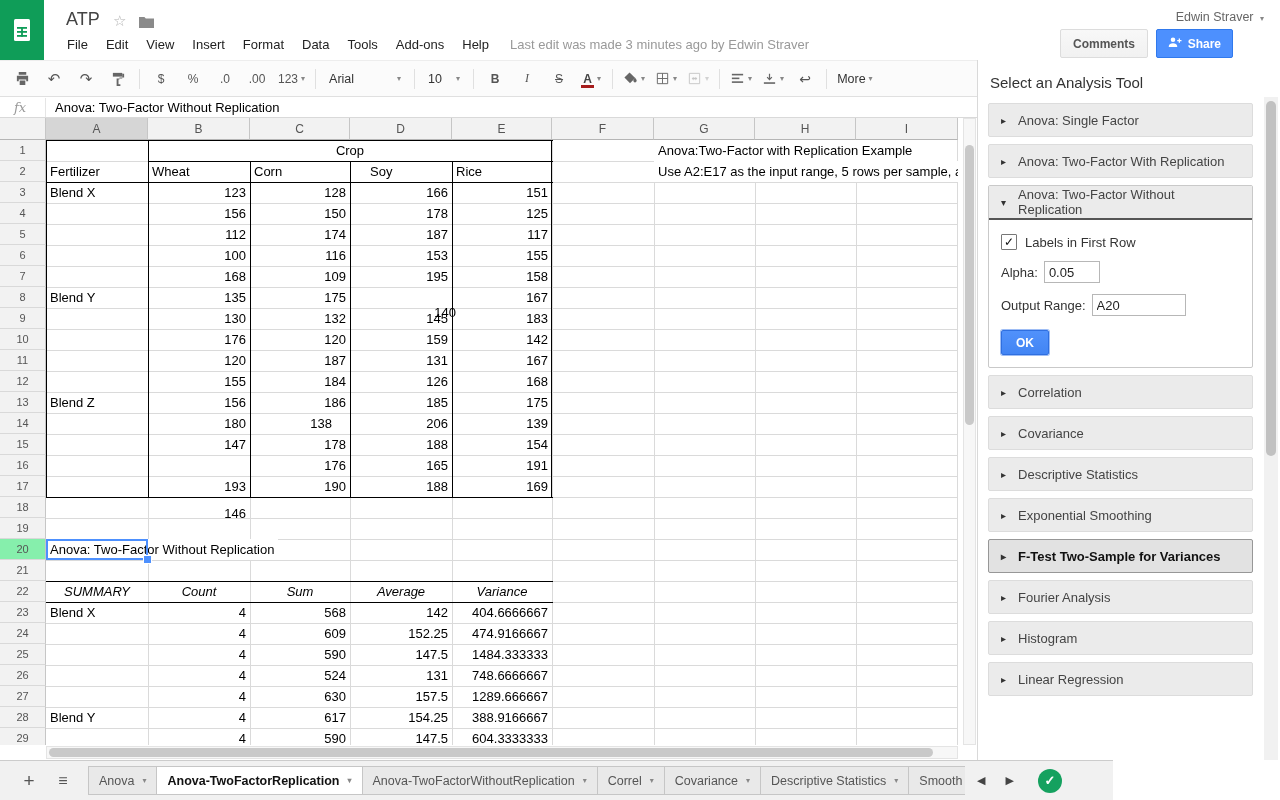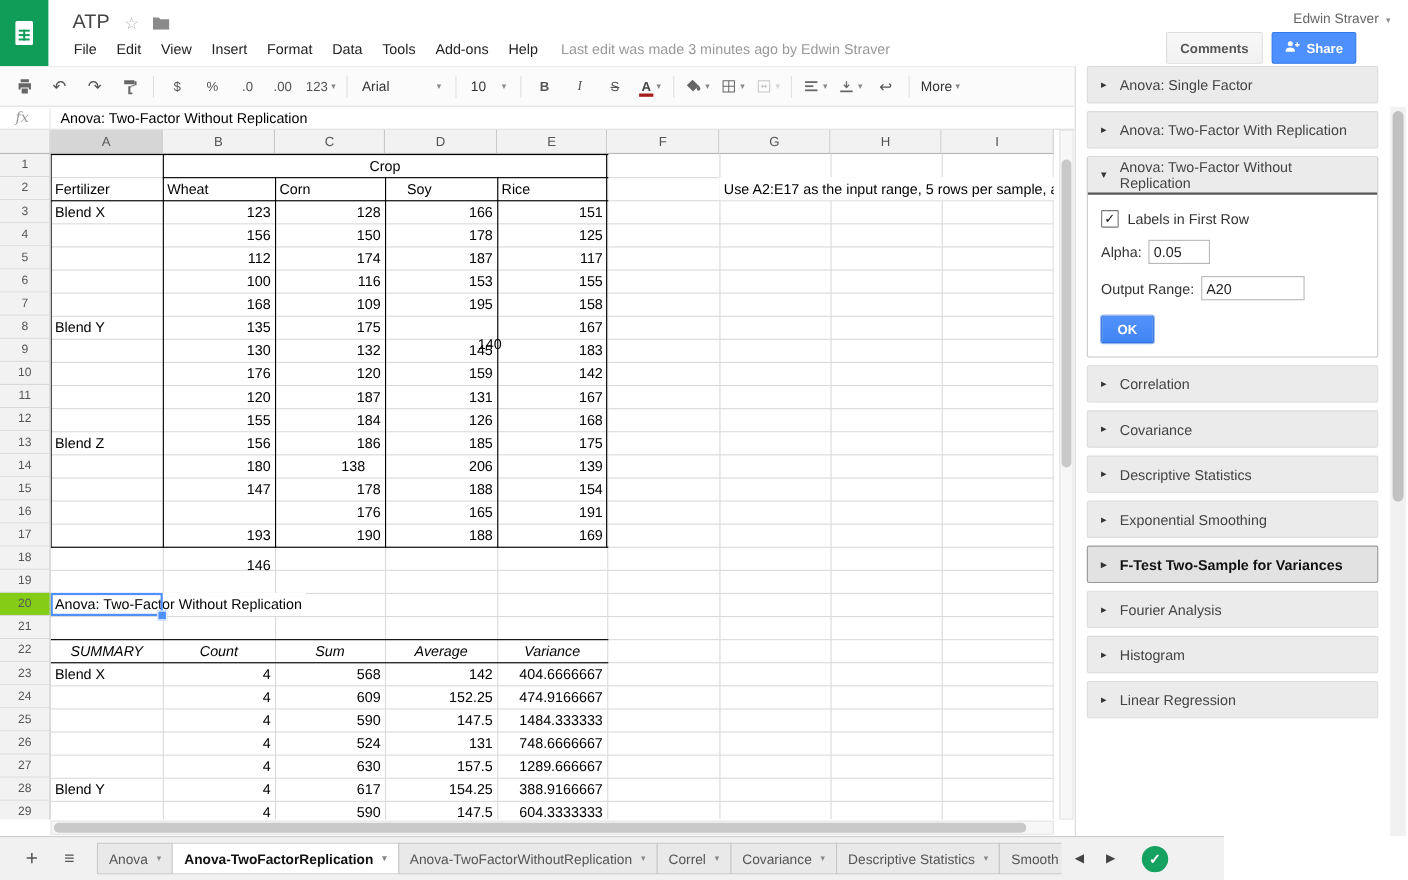--- a/index.html
+++ b/index.html
@@ -55,21 +55,21 @@
   .gridvp{position:absolute;left:0;top:118px;width:958px;height:627px;overflow:hidden;background:#fff;}
   .corner{position:absolute;left:0;top:0;width:46px;height:22px;background:#f2f2f2;box-sizing:border-box;
         border-right:1px solid #c6c6c6;border-bottom:1px solid #b5b5b5;z-index:7;}
   .col-header{position:absolute;top:0;height:22px;background:#f2f2f2;box-sizing:border-box;
         border-right:1px solid #c6c6c6;border-bottom:1px solid #b5b5b5;font-size:12px;color:#555;
         display:flex;align-items:center;justify-content:center;z-index:7;cursor:pointer;}
   .col-header.sel{background:#d6d6d6;}
   .row-header{position:absolute;left:0;width:46px;height:21px;background:#f2f2f2;box-sizing:border-box;
         border-right:1px solid #c6c6c6;border-bottom:1px solid #d9d9d9;font-size:11px;color:#555;
         display:flex;align-items:center;justify-content:center;z-index:7;cursor:pointer;}
-  .row-header.sel{background:#84cc16;}
+  .row-header.sel{background:#86efac;}
   .gl-v{position:absolute;width:1px;background:#dadada;z-index:1;}
   .gl-h{position:absolute;height:1px;background:#dadada;z-index:1;}
   .cell{position:absolute;z-index:2;font-size:13px;line-height:21px;white-space:nowrap;overflow:hidden;
         box-sizing:border-box;padding:0 4px;color:#000;cursor:cell;}
   .k-n{text-align:right;}
   .k-l{text-align:left;}
   .k-c{text-align:center;background:#fff;}
   .k-i{text-align:center;font-style:italic;}
   .k-o{overflow:visible;background:#fff;z-index:3;text-align:left;}
   .bl{position:absolute;background:#000;z-index:4;}
@@ -313,20 +313,21 @@
       <div class="gl-h" style="left: 46px; top: 442px; width: 912px;"></div>
       <div class="gl-h" style="left: 46px; top: 463px; width: 912px;"></div>
       <div class="gl-h" style="left: 46px; top: 484px; width: 912px;"></div>
       <div class="gl-h" style="left: 46px; top: 505px; width: 912px;"></div>
       <div class="gl-h" style="left: 46px; top: 526px; width: 912px;"></div>
       <div class="gl-h" style="left: 46px; top: 547px; width: 912px;"></div>
       <div class="gl-h" style="left: 46px; top: 568px; width: 912px;"></div>
       <div class="gl-h" style="left: 46px; top: 589px; width: 912px;"></div>
       <div class="gl-h" style="left: 46px; top: 610px; width: 912px;"></div>
       <div class="cell k-c" style="left: 148px; top: 22px; height: 21px; width: 404px;">Crop</div>
+      <div class="cell k-o" style="left: 654px; top: 22px; height: 21px; min-width: 101px;">Anova:Two-Factor with Replication Example</div>
       <div class="cell k-l" style="left: 46px; top: 43px; height: 21px; width: 102px;">Fertilizer</div>
       <div class="cell k-l" style="left: 148px; top: 43px; height: 21px; width: 102px;">Wheat</div>
       <div class="cell k-l" style="left: 250px; top: 43px; height: 21px; width: 100px;">Corn</div>
       <div class="cell k-l" style="left: 350px; top: 43px; height: 21px; width: 102px; padding-left: 20px;">Soy</div>
       <div class="cell k-l" style="left: 452px; top: 43px; height: 21px; width: 100px;">Rice</div>
       <div class="cell k-o" style="left: 654px; top: 43px; height: 21px; min-width: 101px;">Use A2:E17 as the input range, 5 rows per sample, a</div>
       <div class="cell k-l" style="left: 46px; top: 64px; height: 21px; width: 102px;">Blend X</div>
       <div class="cell k-n" style="left: 148px; top: 64px; height: 21px; width: 102px;">123</div>
       <div class="cell k-n" style="left: 250px; top: 64px; height: 21px; width: 100px;">128</div>
       <div class="cell k-n" style="left: 350px; top: 64px; height: 21px; width: 102px;">166</div>
@@ -481,20 +482,21 @@
     </div>
 
   <div class="vscroll">
     <div class="vthumb"></div>
   </div>
   <div class="hscroll">
     <div class="hthumb"></div>
   </div>
 
   <div class="sidebar">
+    <div class="sb-sub">Select an Analysis Tool</div>
     <div class="tools" id="tools">
         <div class="tool">
           <span class="arr">▸</span>
           <span>Anova: Single Factor</span>
         </div>
         <div class="tool">
           <span class="arr">▸</span>
           <span>Anova: Two-Factor With Replication</span>
         </div>
         <div class="tool-x">

